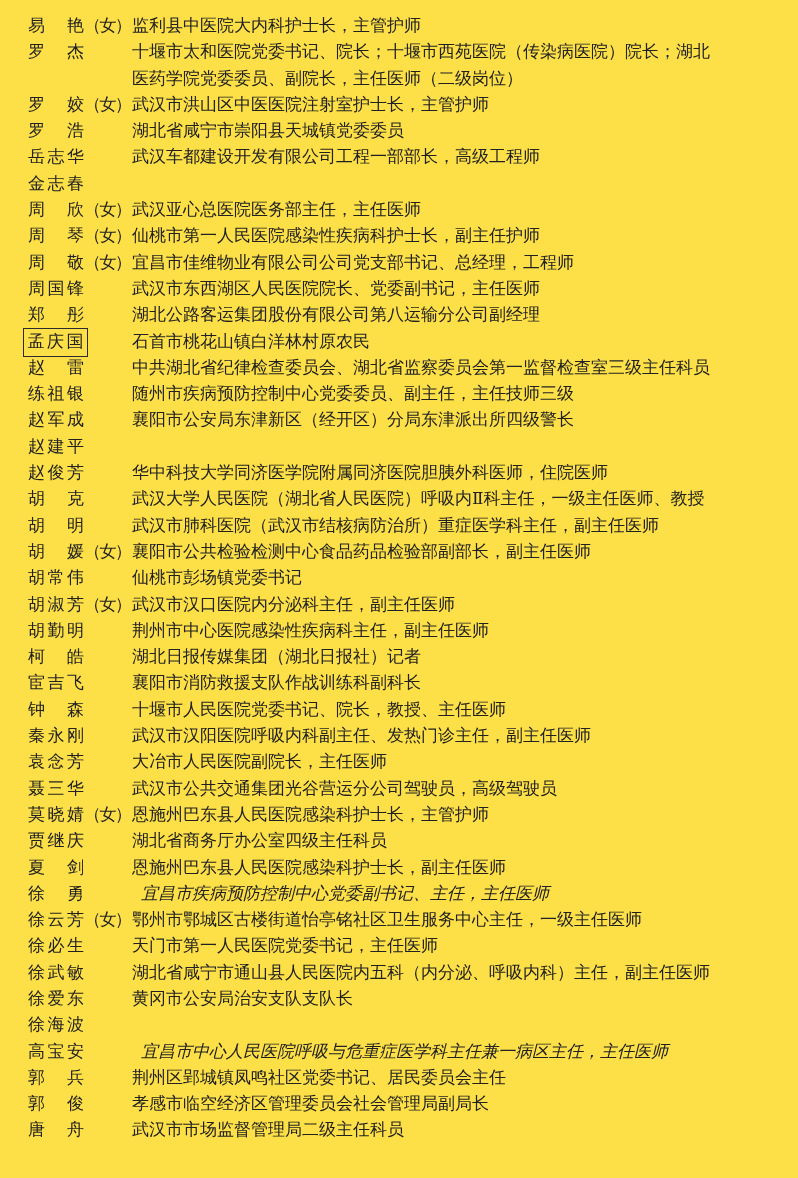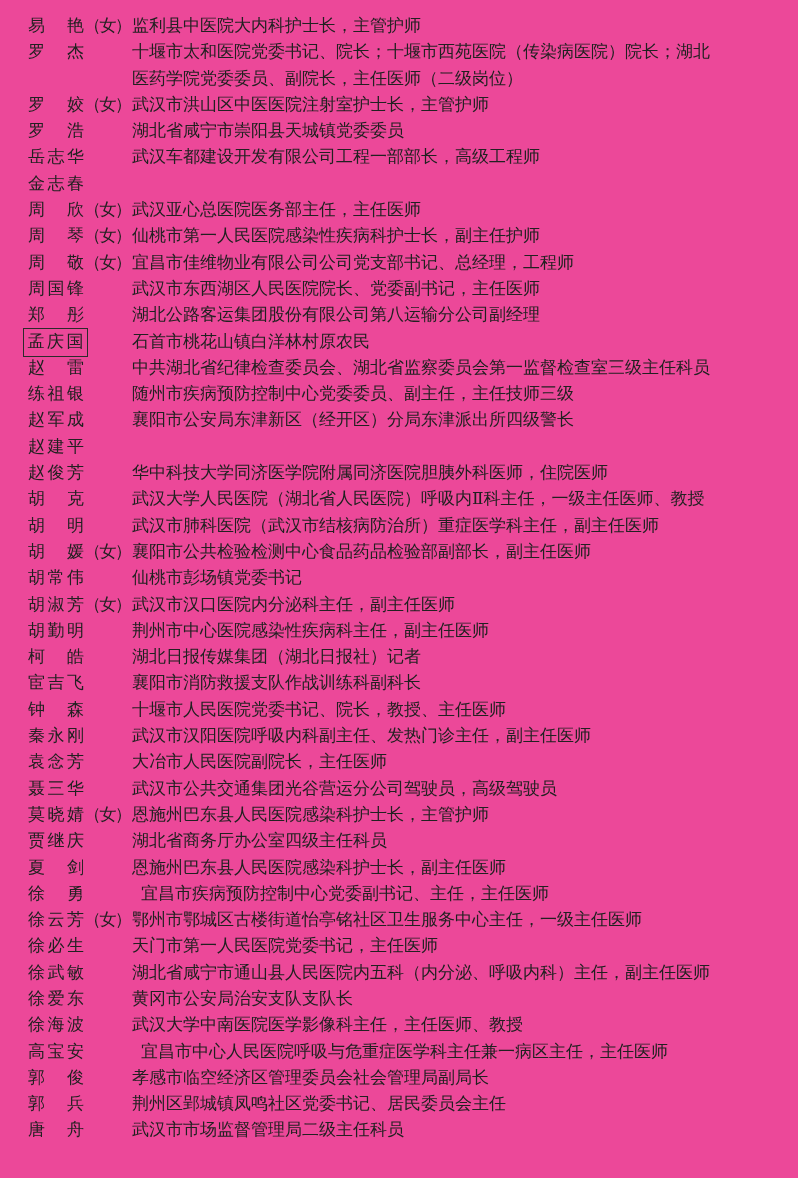--- a/index.html
+++ b/index.html
@@ -12,21 +12,21 @@
     height: 1178px;
     overflow: hidden;
     font-family: "Liberation Serif", "DejaVu Serif", serif;
     color: #212121;
   }
   .page {
     box-sizing: border-box;
     width: 798px;
     height: 1178px;
     padding: 13px 14px 0 28px;
-    background: #ec4899;
+    background: #fde047;
   }
   .row {
     display: flex;
     align-items: flex-start;
     font-size: 17px;
     line-height: 26.3px;
   }
   .name-cell {
     flex: none;
     width: 56px;
@@ -49,20 +49,21 @@
     width: 48px;
     letter-spacing: -1.5px;
     white-space: nowrap;
   }
   .desc-cell {
     flex: 1;
     white-space: pre-wrap;
   }
   .row.indent .desc-cell {
     padding-left: 9px;
+    font-style: italic;
   }
 </style>
 </head>
 <body>
 
 <div class="page">
   <div id="list">
   <div class="row">
     <span class="name-cell"><span class="name">易艳</span></span>
     <span class="gender-cell">（女）</span>
@@ -281,39 +282,38 @@
 
   <div class="row">
     <span class="name-cell"><span class="name">徐爱东</span></span>
     <span class="gender-cell"></span>
     <span class="desc-cell">黄冈市公安局治安支队支队长</span>
   </div>
 
   <div class="row">
     <span class="name-cell"><span class="name">徐海波</span></span>
     <span class="gender-cell"></span>
-    <span class="desc-cell">武汉大学中南医院医学影像科主任，主任医师、教授</span>
   </div>
 
   <div class="row indent">
     <span class="name-cell"><span class="name">高宝安</span></span>
     <span class="gender-cell"></span>
     <span class="desc-cell">宜昌市中心人民医院呼吸与危重症医学科主任兼一病区主任，主任医师</span>
   </div>
 
   <div class="row">
+    <span class="name-cell"><span class="name">郭兵</span></span>
+    <span class="gender-cell"></span>
+    <span class="desc-cell">荆州区郢城镇凤鸣社区党委书记、居民委员会主任</span>
+  </div>
+
+  <div class="row">
     <span class="name-cell"><span class="name">郭俊</span></span>
     <span class="gender-cell"></span>
     <span class="desc-cell">孝感市临空经济区管理委员会社会管理局副局长</span>
-  </div>
-
-  <div class="row">
-    <span class="name-cell"><span class="name">郭兵</span></span>
-    <span class="gender-cell"></span>
-    <span class="desc-cell">荆州区郢城镇凤鸣社区党委书记、居民委员会主任</span>
   </div>
 
   <div class="row">
     <span class="name-cell"><span class="name">唐舟</span></span>
     <span class="gender-cell"></span>
     <span class="desc-cell">武汉市市场监督管理局二级主任科员</span>
   </div>
 </div>
 </div>
 

